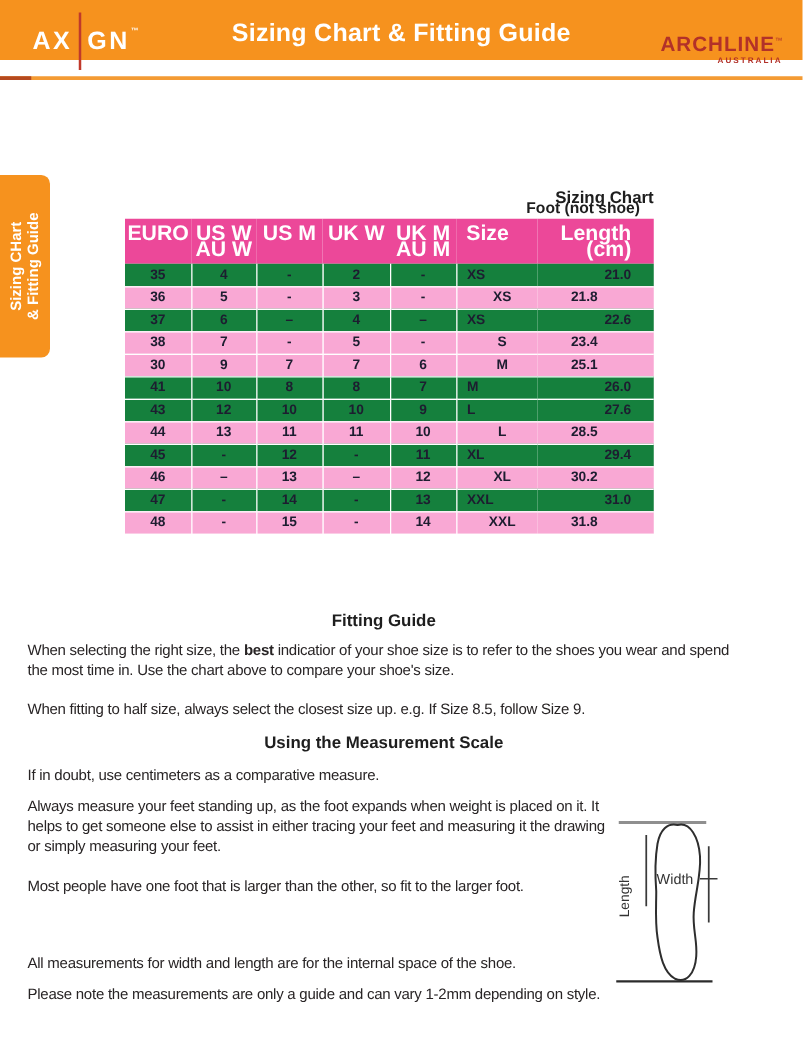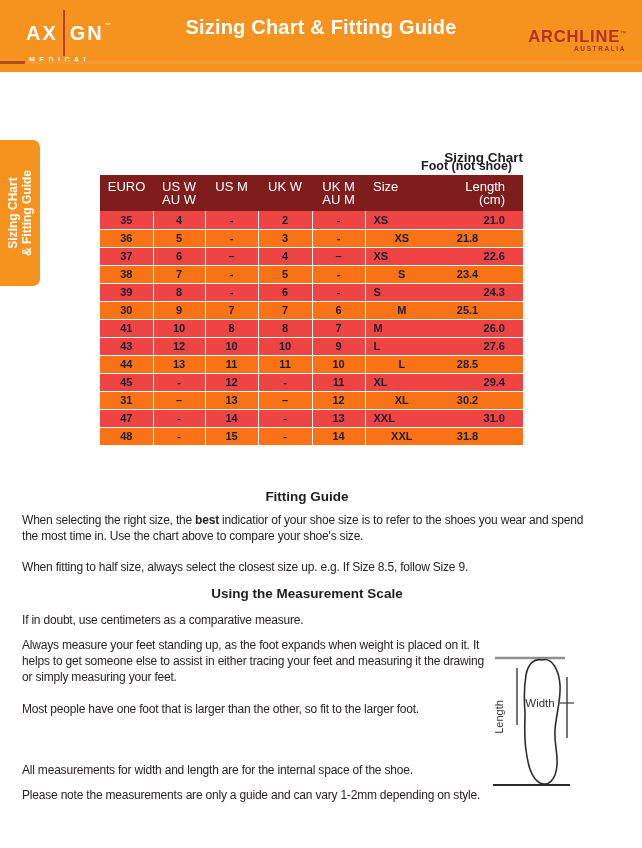--- a/index.html
+++ b/index.html
@@ -3,21 +3,21 @@
 <meta charset="utf-8">
 <style>
   * { margin:0; padding:0; box-sizing:border-box; }
   html,body { background:#fff; }
   body {
     width:642px; height:848px; position:relative; overflow:hidden;
     font-family:"Liberation Sans", sans-serif; color:#282425;
   }
 
   
-  .banner { position:absolute; left:0; top:0; width:642px; height:72px; background:#f6921e;padding-left:20px; }
+  .banner { position:absolute; left:0; top:0; width:642px; height:48px; background:#f6921e;padding-left:20px; }
   .banner-title {
     position:absolute; left:0; right:0; top:16px; text-align:center;
     color:#fff; font-weight:bold; font-size:20px; letter-spacing:0.2px;
   }
   .axign { position:absolute; left:26px; top:10px; color:#fff; }
   .axign-row { display:flex; align-items:center; font-weight:bold; font-size:20px; letter-spacing:2px; position:relative; }
   .axign-line { width:2px; height:46px; background:#c0392b; margin:0 5px; flex:0 0 auto; }
   .axign-tm { font-size:6px; vertical-align:top; position:relative; top:-8px; margin-left:1px; }
   .axign-tagline { font-size:7px; font-weight:bold; letter-spacing:4.5px; margin-top:0; padding-left:3px; }
   .archline { position:absolute; right:16px; top:27px; color:#b23129; text-align:right; }
@@ -43,30 +43,30 @@
   .chart-title { position:absolute; left:100px; top:150px; width:423px; text-align:right;
     font-weight:bold; font-size:13.5px; color:#1e1e1e; }
   .foot-note { position:absolute; left:400px; top:159px; width:112px; text-align:right;
     font-weight:bold; font-size:12.5px; color:#1e1e1e; }
   table.sizing-table {
     position:absolute; left:100px; top:175px; width:423px;
     border-collapse:collapse; table-layout:fixed;
     font-size:11px; font-weight:bold; color:#1d1d30;
   }
   .sizing-table thead th {
-    background:#7f1d1d; color:#fff; height:36px; vertical-align:top;
-    padding-top:5px; font-size:13px; font-weight:normal; text-align:center; line-height:13px;
+    background:#ec4899; color:#fff; height:36px; vertical-align:top;
+    padding-top:5px; font-size:17px; font-weight:bold; text-align:center; line-height:13px;
   }
   .sizing-table tbody td {
     height:18px; text-align:center; border-bottom:1px solid #fff; vertical-align:middle;
   }
   .sizing-table tbody td.col-0, .sizing-table tbody td.col-1, .sizing-table tbody td.col-2,
   .sizing-table tbody td.col-3, .sizing-table tbody td.col-4 { border-right:1px solid #fff; }
-  .sizing-table tr.row-dark td { background:#ef4444; }
-  .sizing-table tr.row-light td { background:#f97316;text-align:center; }
+  .sizing-table tr.row-dark td { background:#15803d; }
+  .sizing-table tr.row-light td { background:#f9a8d4;text-align:center; }
   .sizing-table th.col-5, .sizing-table td.col-5 { text-align:left; padding-left:8px;margin-left:20px; }
   .sizing-table th.col-6, .sizing-table td.col-6 { text-align:right; padding-right:18px; }
 
   
   .section-title { position:absolute; left:0; width:614px; text-align:center;
     font-weight:bold; font-size:13.5px; color:#1e1e1e; }
   .fg-title { top:489px; }
   .ms-title { top:586px; }
   .body-par { position:absolute; left:22px; font-size:12px; line-height:16px;
     letter-spacing:-0.2px; color:#282425; }
@@ -182,29 +182,20 @@
       </tr>
       <tr class="row-light">
         <td class="col-0">38</td>
         <td class="col-1">7</td>
         <td class="col-2">-</td>
         <td class="col-3">5</td>
         <td class="col-4">-</td>
         <td class="col-5">S</td>
         <td class="col-6">23.4</td>
       </tr>
-      <tr class="row-dark">
-        <td class="col-0">39</td>
-        <td class="col-1">8</td>
-        <td class="col-2">-</td>
-        <td class="col-3">6</td>
-        <td class="col-4">-</td>
-        <td class="col-5">S</td>
-        <td class="col-6">24.3</td>
-      </tr>
       <tr class="row-light">
         <td class="col-0">30</td>
         <td class="col-1">9</td>
         <td class="col-2">7</td>
         <td class="col-3">7</td>
         <td class="col-4">6</td>
         <td class="col-5">M</td>
         <td class="col-6">25.1</td>
       </tr>
       <tr class="row-dark">
@@ -237,21 +228,21 @@
       <tr class="row-dark">
         <td class="col-0">45</td>
         <td class="col-1">-</td>
         <td class="col-2">12</td>
         <td class="col-3">-</td>
         <td class="col-4">11</td>
         <td class="col-5">XL</td>
         <td class="col-6">29.4</td>
       </tr>
       <tr class="row-light">
-        <td class="col-0">31</td>
+        <td class="col-0">46</td>
         <td class="col-1">–</td>
         <td class="col-2">13</td>
         <td class="col-3">–</td>
         <td class="col-4">12</td>
         <td class="col-5">XL</td>
         <td class="col-6">30.2</td>
       </tr>
       <tr class="row-dark">
         <td class="col-0">47</td>
         <td class="col-1">-</td>

